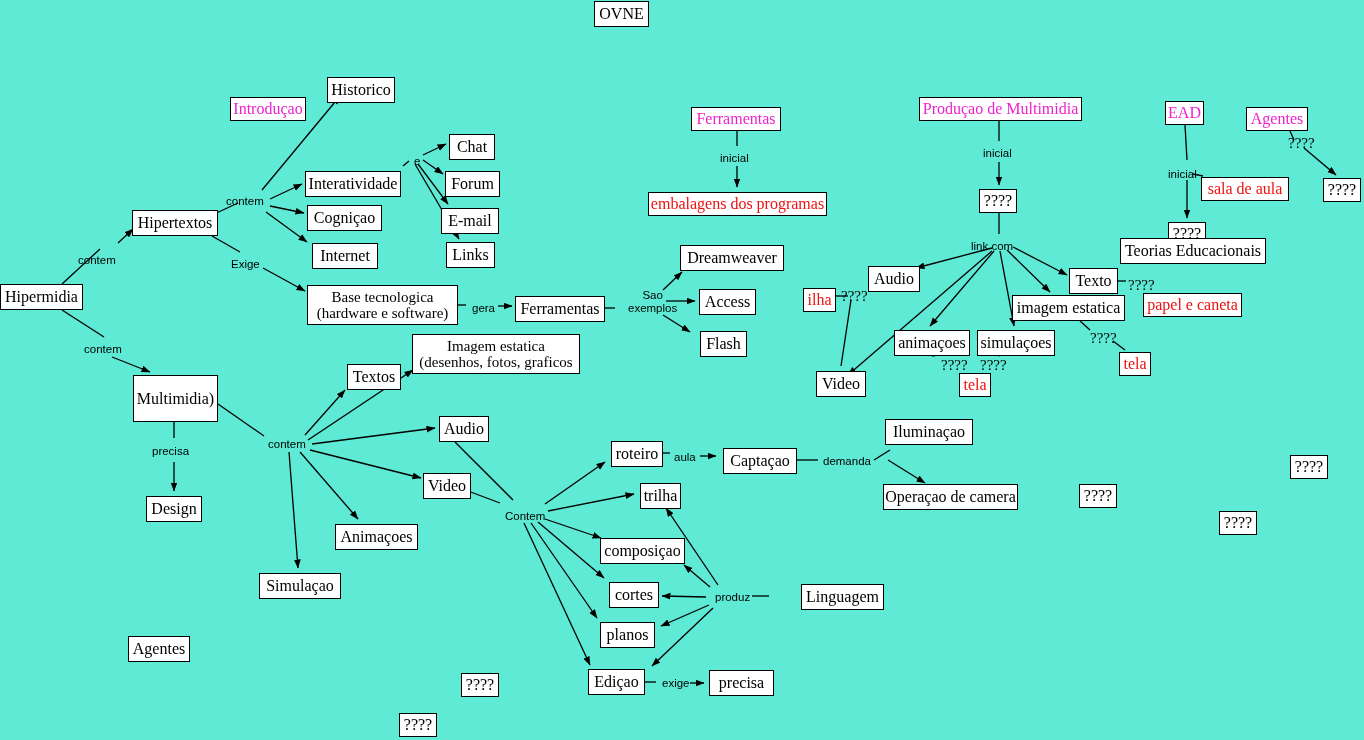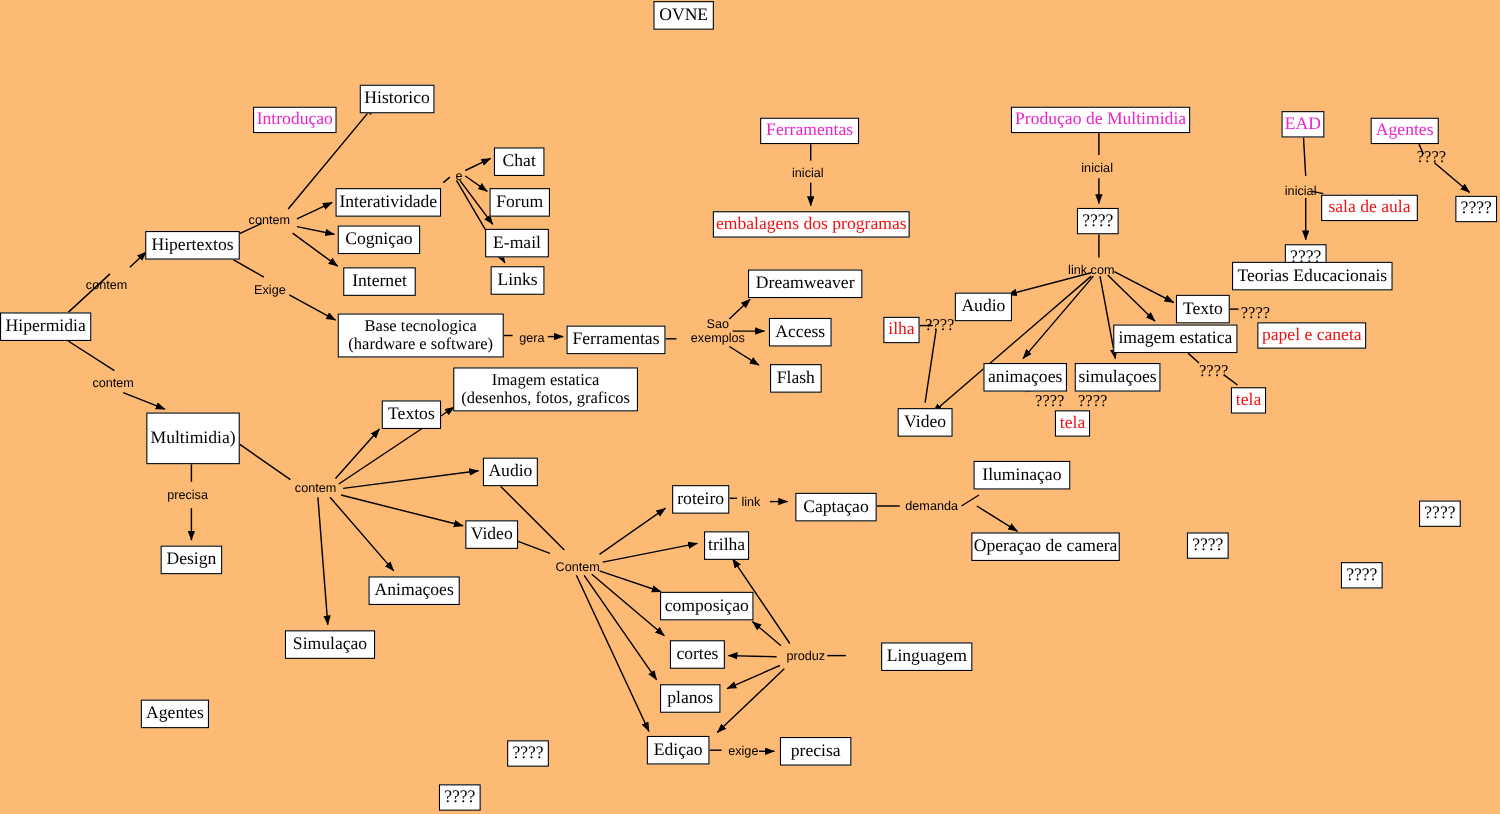--- a/index.html
+++ b/index.html
@@ -5,21 +5,21 @@
 <style>
   html, body {
     margin: 0;
     padding: 0;
     background: #ffffff;
   }
   #canvas {
     position: relative;
     width: 1364px;
     height: 740px;
-    background: #fdba74;
+    background: #5eead4;
     overflow: hidden;
     font-family: "Liberation Serif", "DejaVu Serif", serif;
   }
   #edge-layer {
     position: absolute;
     left: 0; top: 0;
     width: 1364px;
     height: 740px;
     pointer-events: none;
   }
@@ -264,21 +264,21 @@
       <div class="linklabel" style="left: 414px; top: 155px;">e</div>
       <div class="linklabel" style="left: 472px; top: 302px;">gera</div>
       <div class="linklabel" style="left: 628px; top: 289px;">Sao<br>exemplos</div>
       <div class="linklabel" style="left: 720px; top: 152px;">inicial</div>
       <div class="linklabel" style="left: 983px; top: 147px;">inicial</div>
       <div class="linklabel" style="left: 1168px; top: 168px;">inicial</div>
       <div class="linklabel" style="left: 971px; top: 240px;">link com</div>
       <div class="linklabel" style="left: 152px; top: 445px;">precisa</div>
       <div class="linklabel" style="left: 268px; top: 438px;">contem</div>
       <div class="linklabel" style="left: 505px; top: 510px;">Contem</div>
-      <div class="linklabel" style="left: 674px; top: 451px;">link</div>
+      <div class="linklabel" style="left: 674px; top: 451px;">aula</div>
       <div class="linklabel" style="left: 823px; top: 455px;">demanda</div>
       <div class="linklabel" style="left: 715px; top: 591px;">produz</div>
       <div class="linklabel" style="left: 662px; top: 677px;">exige</div>
       <div class="linklabel serif" style="left: 841px; top: 288px;">????</div>
       <div class="linklabel serif" style="left: 941px; top: 357px;">????</div>
       <div class="linklabel serif" style="left: 980px; top: 357px;">????</div>
       <div class="linklabel serif" style="left: 1128px; top: 277px;">????</div>
       <div class="linklabel serif" style="left: 1090px; top: 330px;">????</div>
       <div class="linklabel serif" style="left: 1288px; top: 135px;">????</div>
     </div>

